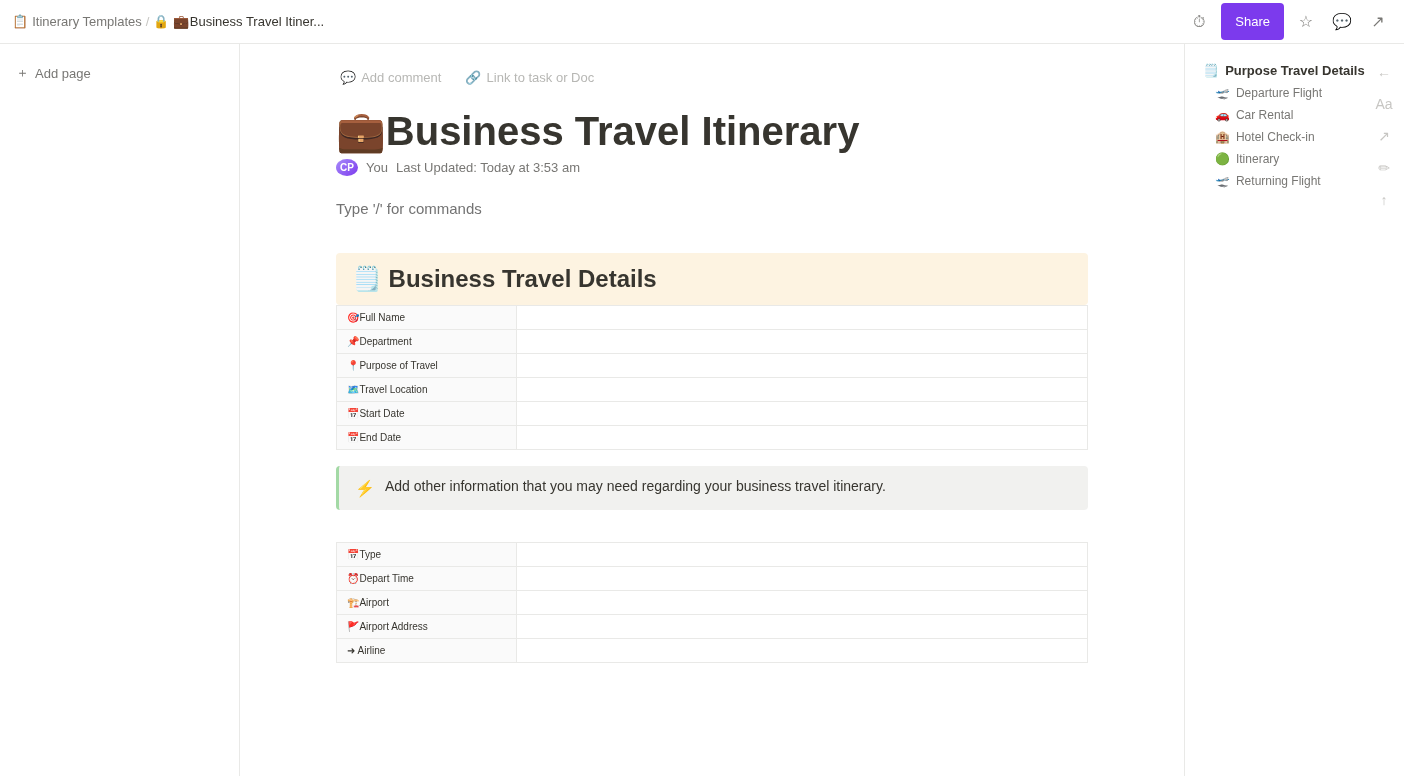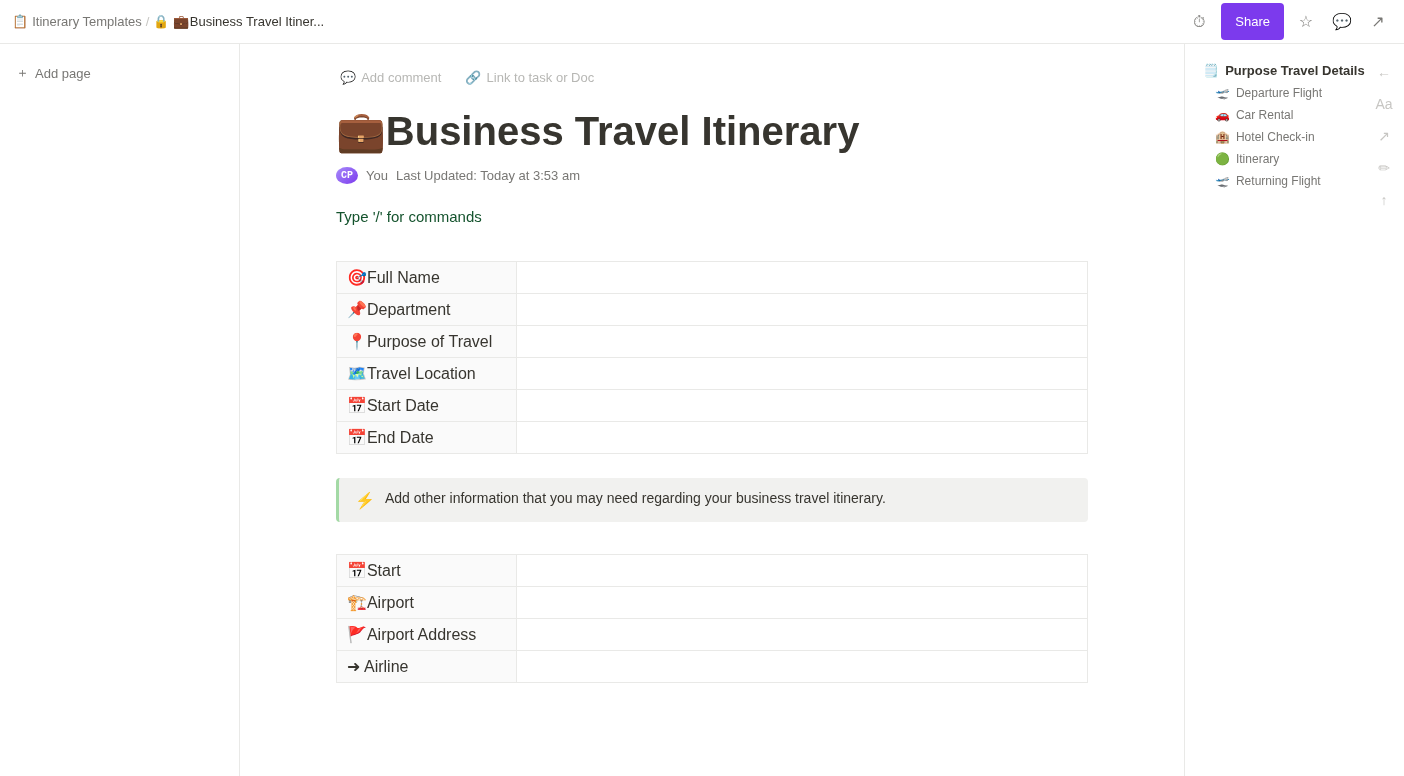--- a/index.html
+++ b/index.html
@@ -122,21 +122,21 @@
       border: none;
       font-size: 13px;
       padding: 2px 4px;
       border-radius: 3px;
     }
 
     .page-title {
       font-size: 40px;
       font-weight: 700;
       color: #37352f;
-      margin-bottom: 12px;
+      margin-bottom: 4px;
       line-height: 1.2;
     }
 
     .meta-row {
       display: flex;
       align-items: center;
       gap: 8px;
       margin-bottom: 20px;
       font-size: 13px;
       color: #787774;
@@ -146,47 +146,46 @@
       height: 17px;
       border-radius: 50%;
       background: linear-gradient(135deg, #a78bfa, #7c3aed);
       display: flex;
       align-items: center;
       justify-content: center;
       font-size: 10px;
       color: white;
       font-weight: 600;
       flex-shrink: 0;
-      font-family: Liberation Mono, monospace;
     }
 
     .placeholder-text {
-      color: #14532d;
+      color: #737373;
       font-size: 15px;
       margin-bottom: 32px;
       padding: 4px 0;
     }
 
     
     .section-header {
       background: #fdf3e1;
       border-radius: 4px;
       padding: 12px 16px;
       margin-bottom: 0;
       font-size: 24px;
       font-weight: 700;
       color: #37352f;
     }
 
     
     .data-table {
       width: 100%;
       border-collapse: collapse;
-      margin-bottom: 24px;
-      font-size: 16px;
+      margin-bottom: 16px;
+      font-size: 10px;
     }
     .data-table td {
       border: 1px solid #e9e9e7;
       padding: 6px 10px;
       vertical-align: middle;
     }
     .data-table td:first-child {
       width: 180px;
       background: #fafafa;
       font-weight: 400;
@@ -321,20 +320,21 @@
     <div class="meta-row">
       <div class="avatar">
         <span>CP</span>
       </div>
       <span>You</span>
       <span>Last Updated: Today at 3:53 am</span>
     </div>
 
     <div class="placeholder-text">Type '/' for commands</div>
 
+    <div class="section-header">🗒️ Business Travel Details</div>
     <table class="data-table">
       <tbody>
         <tr>
           <td>🎯Full Name</td>
           <td></td>
         </tr>
         <tr>
           <td>📌Department</td>
           <td></td>
         </tr>
@@ -358,21 +358,25 @@
     </table>
 
     <div class="callout-block">
       <span class="callout-icon">⚡</span>
       <span>Add other information that you may need regarding your business travel itinerary.</span>
     </div>
 
     <table class="data-table">
       <tbody>
         <tr>
-          <td>📅Start</td>
+          <td>📅Type</td>
+          <td></td>
+        </tr>
+        <tr>
+          <td>⏰Depart Time</td>
           <td></td>
         </tr>
         <tr>
           <td>🏗️Airport</td>
           <td></td>
         </tr>
         <tr>
           <td>🚩Airport Address</td>
           <td></td>
         </tr>

